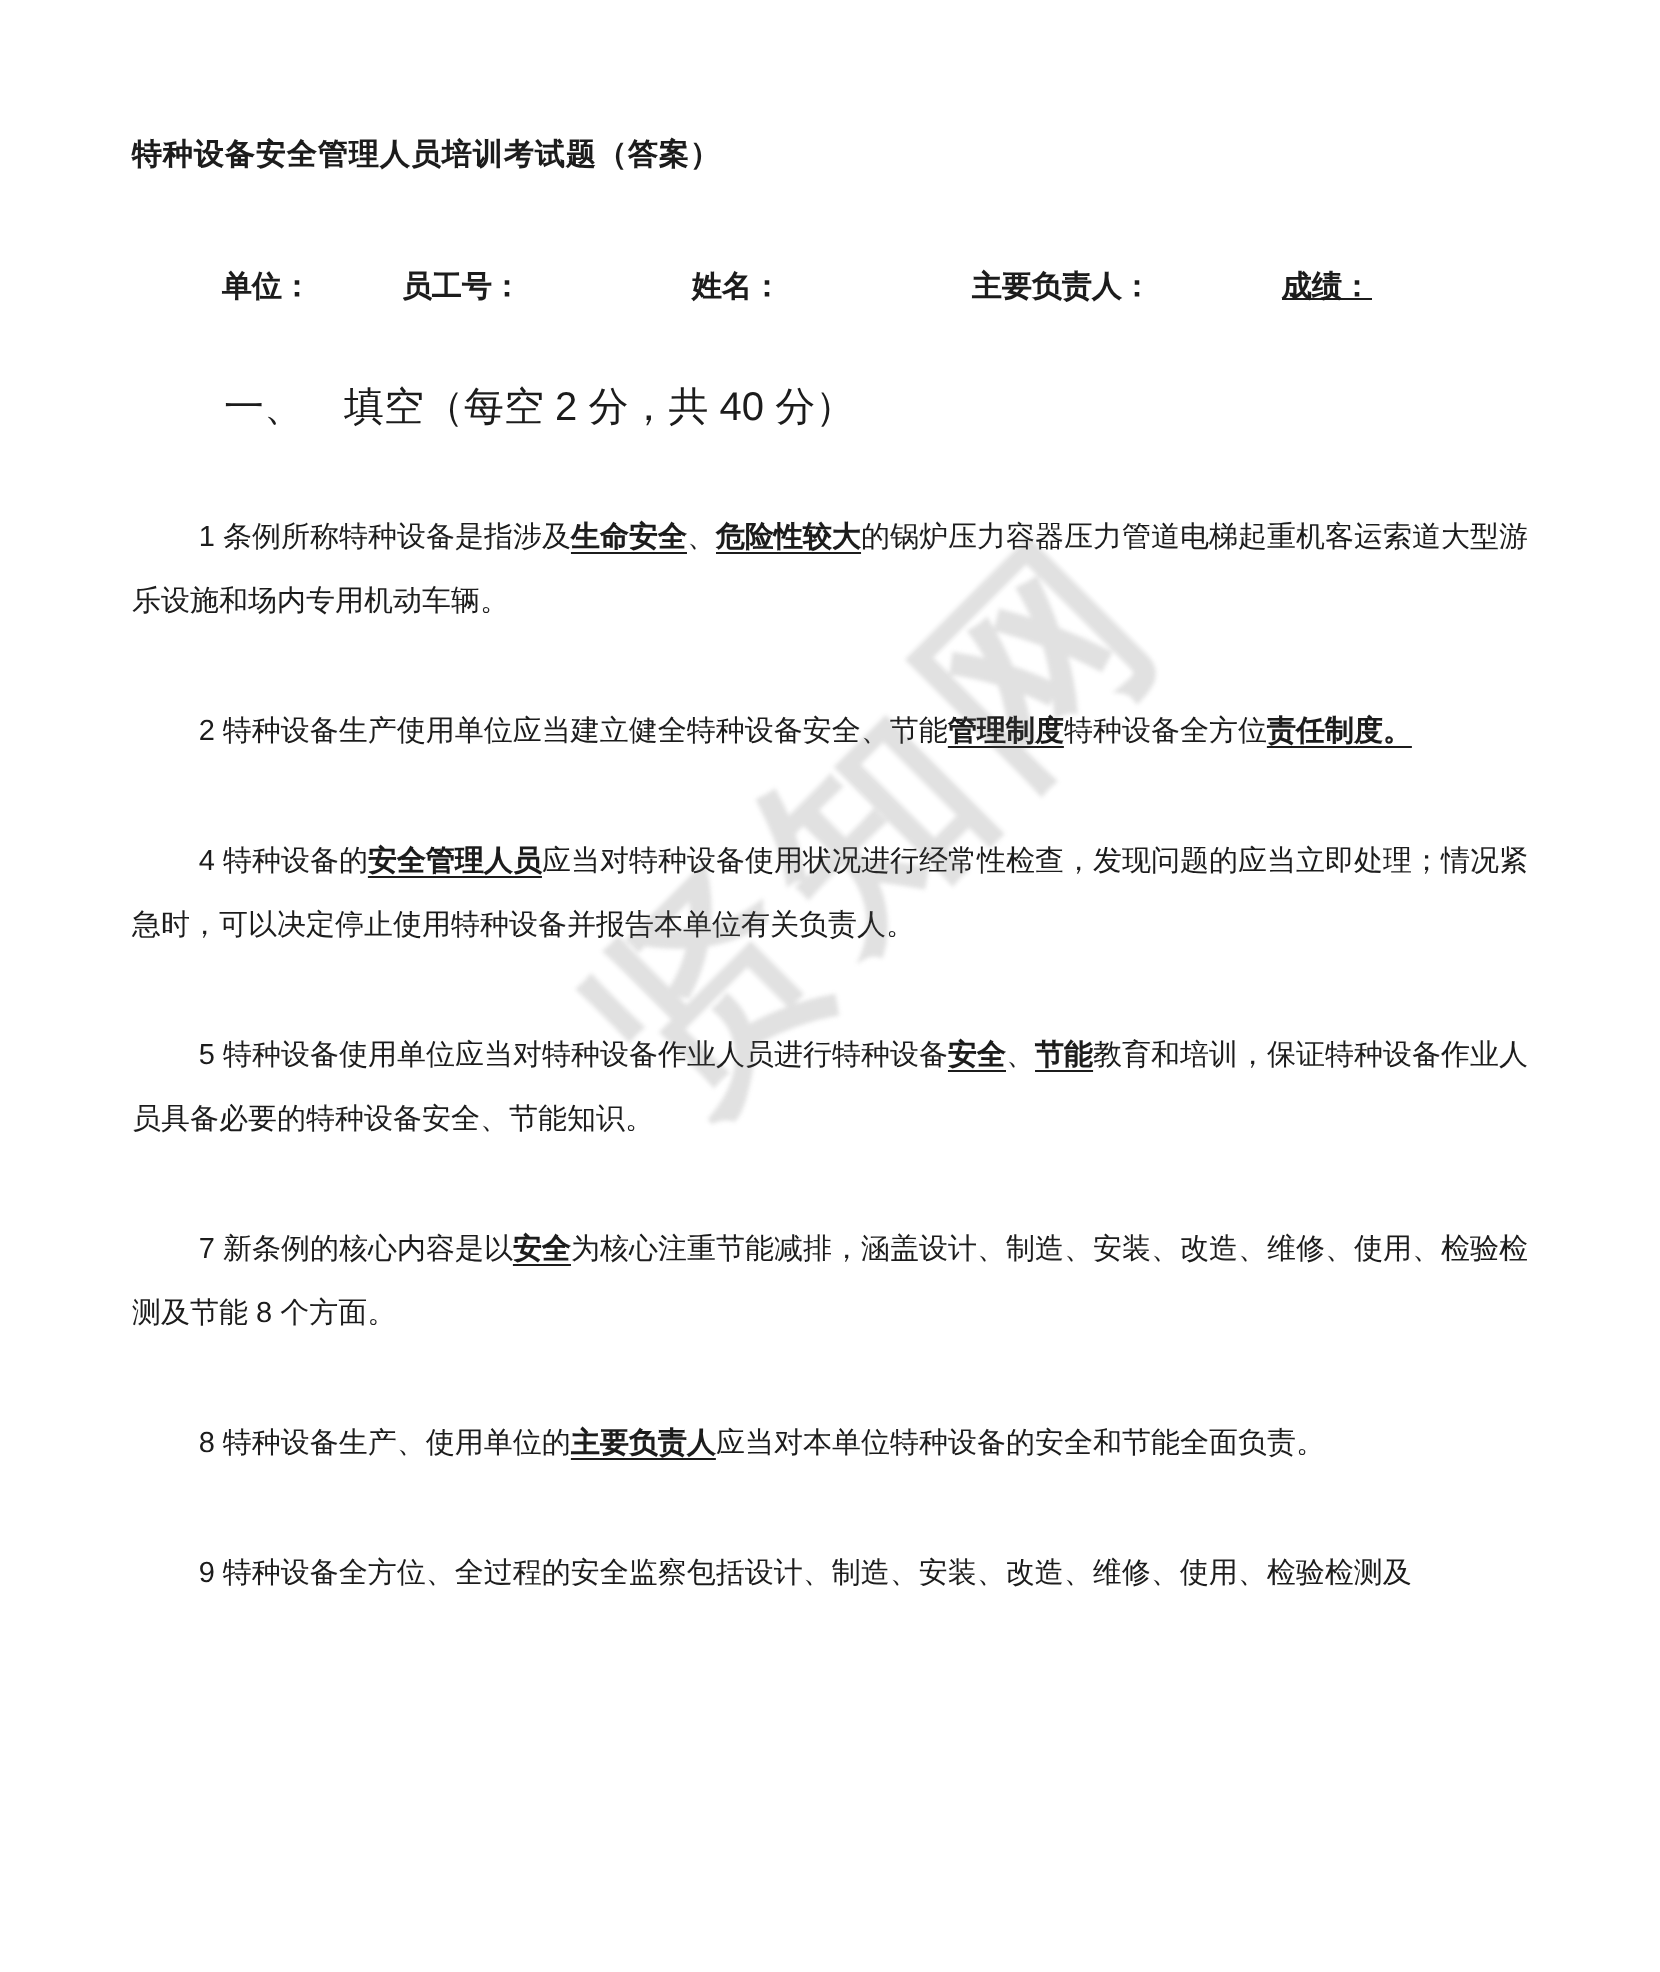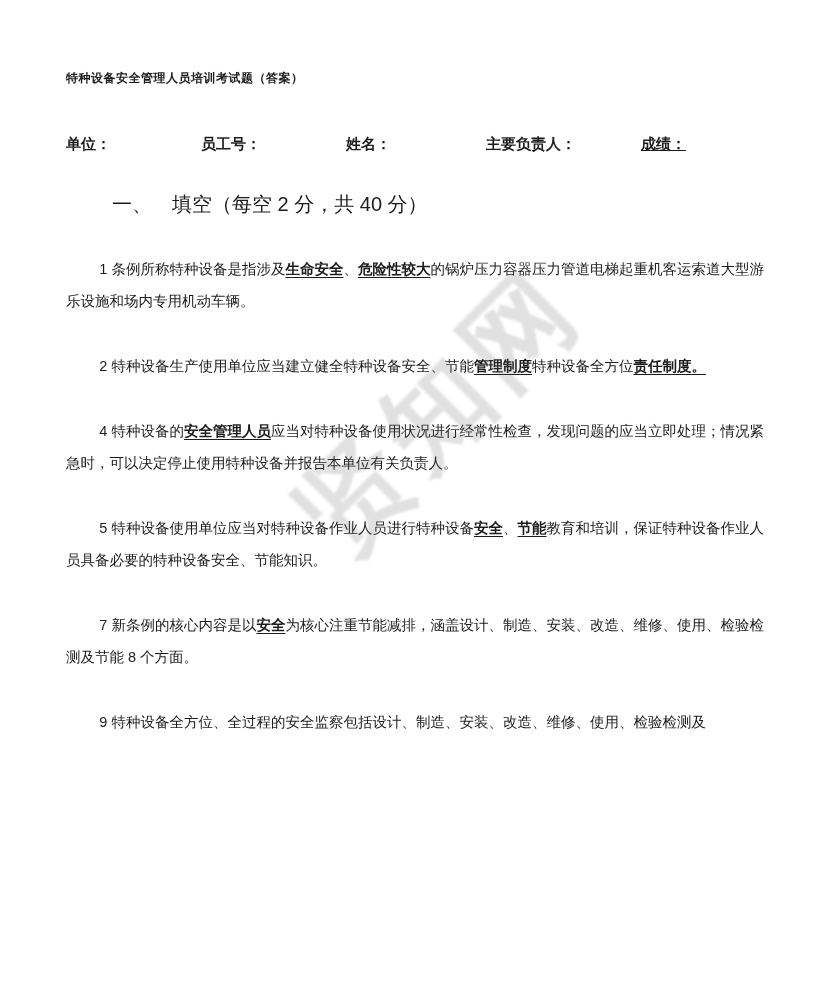--- a/index.html
+++ b/index.html
@@ -17,36 +17,36 @@
   }
   .page {
     position: relative;
     width: 100%;
     height: 100%;
     box-sizing: border-box;
     padding: 68px 66px 30px 66px;
     background: #ffffff;
   }
   .doc-title {
-    font-size: 12px;
+    font-size: 15px;
     font-weight: bold;
     line-height: 20px;
     letter-spacing: 0.5px;
     margin: 0;
   }
   .header-row {
     display: flex;
     margin-top: 46px;
     font-size: 15px;
     font-weight: bold;
     line-height: 20px;
     white-space: nowrap;
   }
   .header-field { display: inline-block; }
-  .hf-unit   { width: 135px; }
+  .hf-unit   { width: 135px; text-align: center; }
   .hf-empid  { width: 145px; }
   .hf-name   { width: 140px; }
   .hf-time   { width: 155px; }
   .hf-score  { flex: 1; text-decoration: underline; }
   .section-heading {
     margin-top: 34px;
     font-size: 20px;
     line-height: 32px;
     text-indent: 2.3em;
   }
@@ -96,15 +96,16 @@
     <span class="header-field hf-score">成绩：</span>
   </div>
 
   <div class="section-heading">一、　填空（每空 2 分，共 40 分）</div>
 
   <p class="question"><span>1 条例所称特种设备是指涉及</span><span class="b u">生命安全</span><span>、</span><span class="b u">危险性较大</span><span>的锅炉压力容器压力管道电梯起重机客运索道大型游乐设施和场内专用机动车辆。</span></p>
   <p class="question"><span>2 特种设备生产使用单位应当建立健全特种设备安全、节能</span><span class="b u">管理制度</span><span>特种设备全方位</span><span class="b u">责任制度。</span></p>
   <p class="question"><span>4 特种设备的</span><span class="b u">安全管理人员</span><span>应当对特种设备使用状况进行经常性检查，发现问题的应当立即处理；情况紧急时，可以决定停止使用特种设备并报告本单位有关负责人。</span></p>
   <p class="question"><span>5 特种设备使用单位应当对特种设备作业人员进行特种设备</span><span class="b u">安全</span><span>、</span><span class="b u">节能</span><span>教育和培训，保证特种设备作业人员具备必要的特种设备安全、节能知识。</span></p>
   <p class="question"><span>7 新条例的核心内容是以</span><span class="b u">安全</span><span>为核心注重节能减排，涵盖设计、制造、安装、改造、维修、使用、检验检测及节能 8 个方面。</span></p>
+  <p class="question"><span>8 特种设备生产、使用单位的</span><span class="b u">主要负责人</span><span>应当对本单位特种设备的安全和节能全面负责。</span></p>
   <p class="question"><span>9 特种设备全方位、全过程的安全监察包括设计、制造、安装、改造、维修、使用、检验检测及</span></p>
 
 </div>
 
 </body></html>

